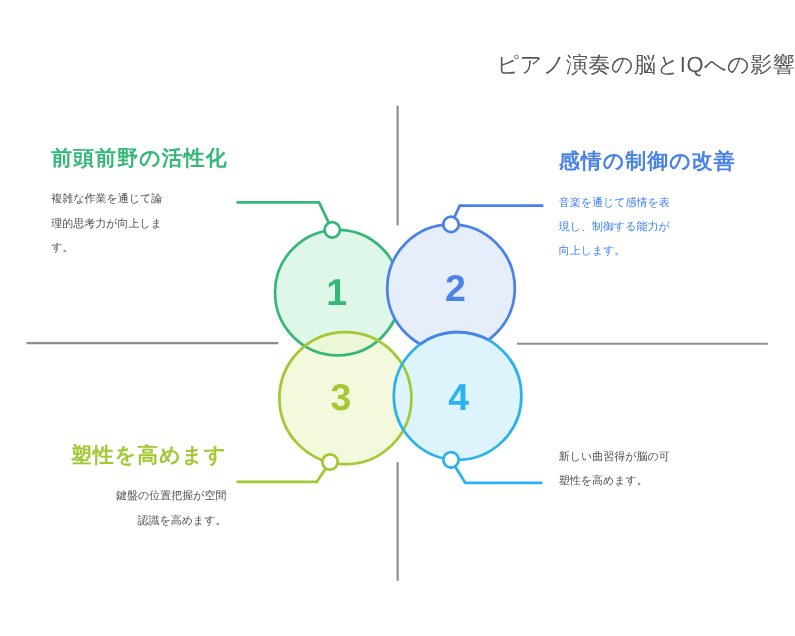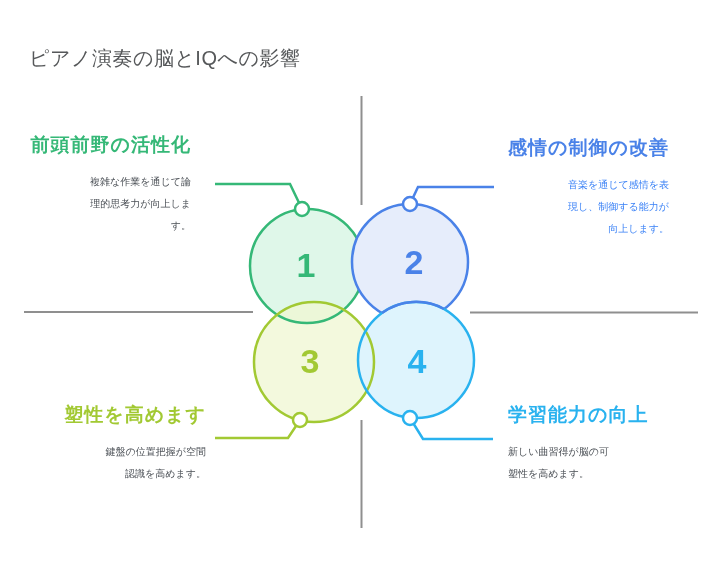--- a/index.html
+++ b/index.html
@@ -2,26 +2,26 @@
 <html><head>
 <meta charset="utf-8">
 <style>
   html,body { margin:0; padding:0; background:#ffffff; }
   .stage {
     position:relative; width:723px; height:578px; background:#ffffff;
     font-family:"Liberation Sans","DejaVu Sans",sans-serif; overflow:hidden;
   }
   .stage svg { position:absolute; left:0; top:0; }
   .title {
-    position:absolute; left:0; right:0; top:45px; text-align:left;
+    position:absolute; left:0; right:0; top:45px; text-align:right;
     font-size:20px; letter-spacing:0.5px; color:#56585a;margin-left:29px;
   }
   .callout { position:absolute; }
-  .callout.tl { top:135px; right:532px; text-align:right; }
-  .callout.tr { top:138px; left:508px;  text-align:right;  }
+  .callout.tl { top:135px; right:516px; text-align:left; }
+  .callout.tr { top:138px; left:508px;  text-align:left;  }
   .callout.bl { top:405px; right:517px; text-align:right; }
   .callout.br { top:405px; left:508px;  text-align:left;  }
   .co-title {
     font-size:19px; font-weight:bold; letter-spacing:1px;
     line-height:20px; margin:0 0 16px 0; white-space:nowrap;
   }
   .co-body {
     font-size:10px; line-height:22px; color:#4a4f55; white-space:pre-line;
   }
   .num { font-family:"Liberation Sans","DejaVu Sans",sans-serif; font-size:34px; font-weight:bold; }
@@ -82,18 +82,17 @@
 向上します。</div>
   </div>
 
   <div class="callout bl">
     <div class="co-title" style="color: rgb(162, 201, 51);">塑性を高めます</div>
     <div class="co-body" style="color: rgb(74, 79, 85); text-align: right;">鍵盤の位置把握が空間
 認識を高めます。</div>
   </div>
 
   <div class="callout br">
-    <div class="co-title" style="color: rgb(41, 178, 239);">学習能力の向上</div>
     <div class="co-body" style="color: rgb(74, 79, 85);">新しい曲習得が脳の可
 塑性を高めます。</div>
   </div>
 
 </div>
 
 </body></html>

